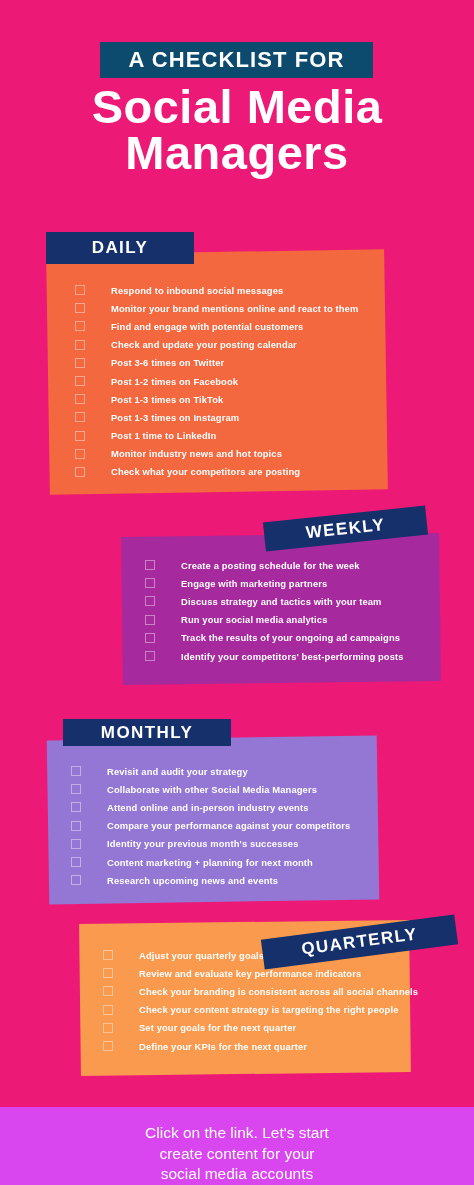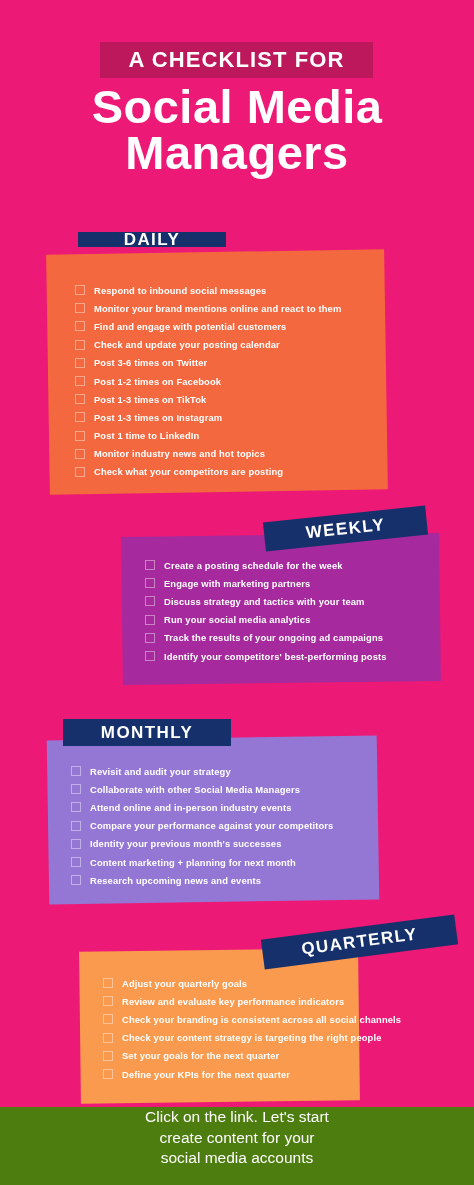--- a/index.html
+++ b/index.html
@@ -20,21 +20,21 @@
     position: absolute;
     top: 0; left: 0;
     width: 474px;
   }
   .kicker-banner {
     position: absolute;
     left: 100px;
     top: 42px;
     width: 273px;
     height: 36px;
-    background: #be185d;
+    background: #0c4a6e;
   }
   .kicker-text {
     position: absolute;
     left: 0; top: 0;
     width: 273px;
     height: 36px;
     line-height: 36px;
     text-align: center;
     color: #FFFFFF;
     font-size: 22px;
@@ -77,21 +77,21 @@
     height: 18.2px;
   }
   .check-box {
     width: 10px;
     height: 10px;
     border: 1.4px solid rgba(255,255,255,0.42);
     box-sizing: border-box;
     flex: 0 0 auto;
   }
   .check-label {
-    margin-left: 9px;
+    margin-left: 26px;
     color: #FFFFFF;
     font-size: 9.4px;
     font-weight: bold;
     letter-spacing: 0.12px;
     white-space: nowrap;
   }
 
   .sec-banner {
     position: absolute;
     background: #15306B;
@@ -120,24 +120,24 @@
   #card-daily .card-bg {
     background: #F4683F;
     transform: rotate(-0.9deg);
     transform-origin: 50% 50%;
   }
   #card-daily .card-items {
     padding: 29px 0 0 27px;
     box-sizing: border-box;
   }
   #banner-daily {
-    left: 78px;
+    left: 46px;
     top: 232px;
     width: 148px;
-    height: 15px;
+    height: 32px;
     text-decoration: underline;
   }
 
   
   #card-weekly {
     left: 122px;
     top: 535px;
     width: 318px;
     height: 148px;
   }
@@ -178,22 +178,22 @@
   #banner-monthly {
     left: 63px;
     top: 719px;
     width: 168px;
     height: 27px;
   }
 
   
   #card-quarterly {
     left: 80px;
-    top: 950px;
-    width: 279px;
+    top: 922px;
+    width: 330px;
     height: 152px;
   }
   #card-quarterly .card-bg {
     background: #F99A4E;
     transform: rotate(-0.7deg);
     transform-origin: 50% 50%;
   }
   #card-quarterly .card-items {
     padding: 24px 0 0 23px;
     box-sizing: border-box;
@@ -207,23 +207,23 @@
     transform-origin: 50% 50%;
   }
 
   
   #footer {
     position: absolute;
     left: 0;
     bottom: 0;
     width: 474px;
     height: 78px;
-    background: #4d7c0f;
+    background: #d946ef;
     display: flex;
-    align-items: flex-start;
+    align-items: flex-end;
     justify-content: center;
   }
   .footer-text {
     color: #FFFFFF;
     text-align: center;
     font-size: 15.5px;
     line-height: 1.33;
   }
   .footer-text span {
     display: block;

